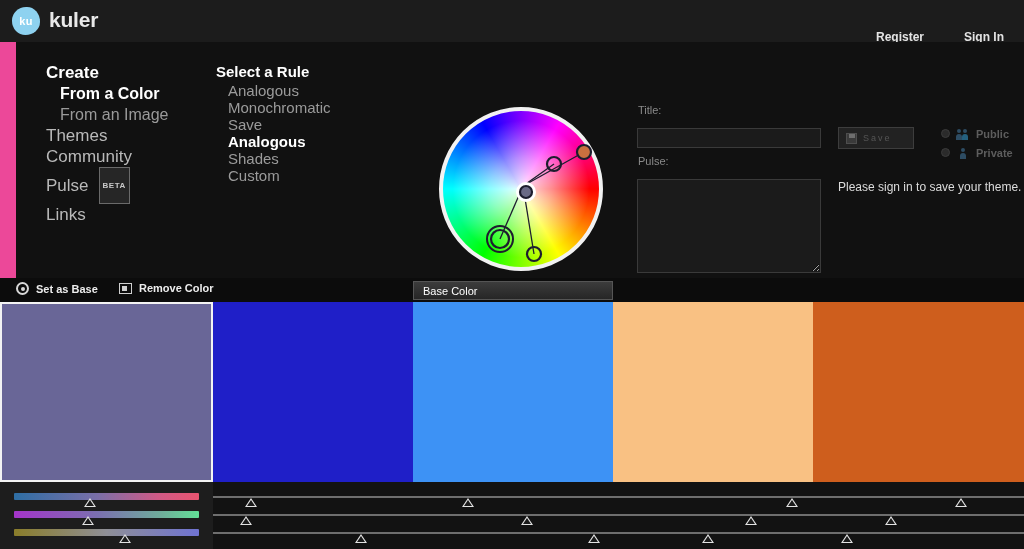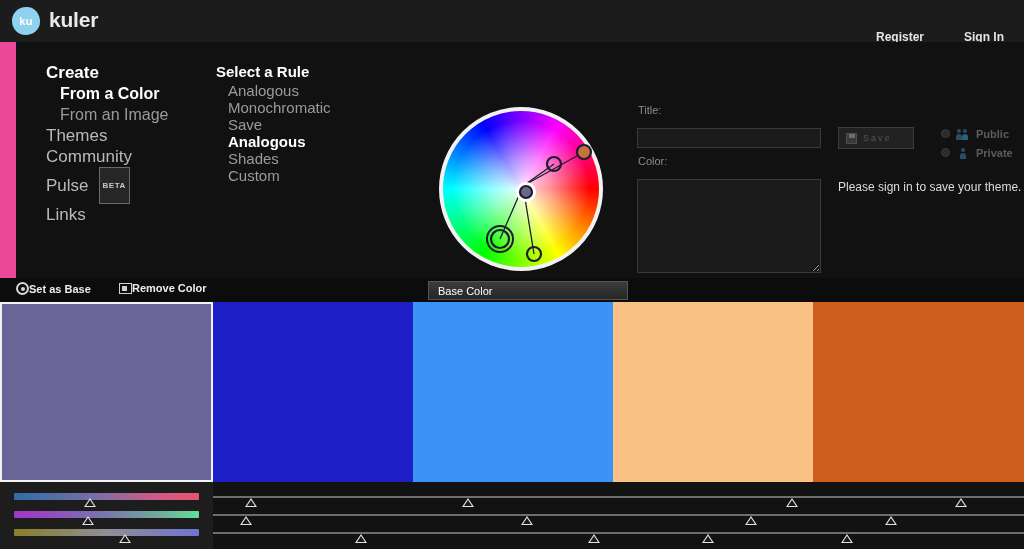--- a/index.html
+++ b/index.html
@@ -83,30 +83,30 @@
   .people { width: 14px; height: 12px; position: relative; }
   .people i { position: absolute; bottom: 0; width: 6px; height: 6px; background: #2d4c63; border-radius: 3px 3px 0 0; }
   .people i.a { left: 0; } .people i.b { left: 6px; background:#24607f; }
   .people i.h { bottom: 7px; width: 4px; height: 4px; border-radius: 50%; }
   .people i.h1 { left: 1px; } .people i.h2 { left: 7px; }
   .priv-row span { font-size: 11px; font-weight: bold; color: #5d5d5d; }
   .signin-note { position: absolute; left: 822px; top: 138px; font-size: 12px; color: #dcdcdc; white-space: nowrap; }
 
   
   .toolbar { position: absolute; left: 0; top: 278px; width: 1024px; height: 24px; background: #0c0c0c; }
-  .tool { position: absolute; top: 4px; display: flex; align-items: center; cursor: pointer; }
+  .tool { position: absolute; top: 4px; display: flex; align-items: center; gap: 7px; cursor: pointer; }
   .tool span { font-size: 11px; font-weight: bold; color: #ededed; }
   .tool.setbase { left: 16px; }
   .tool.remove { left: 119px; }
   .ico-ring { width: 13px; height: 13px; border-radius: 50%; border: 2px solid #d8d8d8; display:flex; align-items:center; justify-content:center; }
   .ico-ring::after { content:""; width:4px; height:4px; border-radius:50%; background:#d8d8d8; }
   .ico-rm { width: 13px; height: 11px; border: 1px solid #cfcfcf; position: relative; }
   .ico-rm::after { content:""; position:absolute; left:2px; top:2px; width:5px; height:5px; background:#cfcfcf; }
   .base-tab {
-    position: absolute; left: 428px; top: 281px; width: 200px; height: 19px;
+    position: absolute; left: 413px; top: 281px; width: 200px; height: 19px;
     background: linear-gradient(#3c3c3c, #262626); border: 1px solid #555555;
     display: flex; align-items: center; padding-left: 9px;
   }
   .base-tab span { font-size: 11px; color: #ffffff; }
 
   
   .swatches { position: absolute; left: 0; top: 302px; width: 1024px; height: 180px; display: flex; }
   .swatch { height: 180px; position: relative; cursor: pointer; }
   .swatch.selected { border: 2px solid #f3f3f3; }
 
@@ -178,21 +178,21 @@
             <circle cx="61" cy="132" r="9" fill="none" stroke="#1d1d2e" stroke-width="2.2"></circle>
             <circle cx="95" cy="147" r="7" fill="none" stroke="#1d1d2e" stroke-width="2.2"></circle>
           </g>
       </svg>
     </div>
     <div class="hsb-slider"></div>
     <div class="hsb-handle"></div>
 
     <div class="flabel title-lbl">Title:</div>
     <input class="finput title-input" type="text" value="" style="">
-    <div class="flabel tags-lbl">Color:</div>
+    <div class="flabel tags-lbl">Pulse:</div>
     <textarea class="finput tags-input" style=""></textarea>
 
     <div class="save-btn">
       <div class="disk"></div>
       <span>Save</span>
     </div>
 
     <div class="privacy">
       <div class="priv-row">
         <div class="radio"></div>

